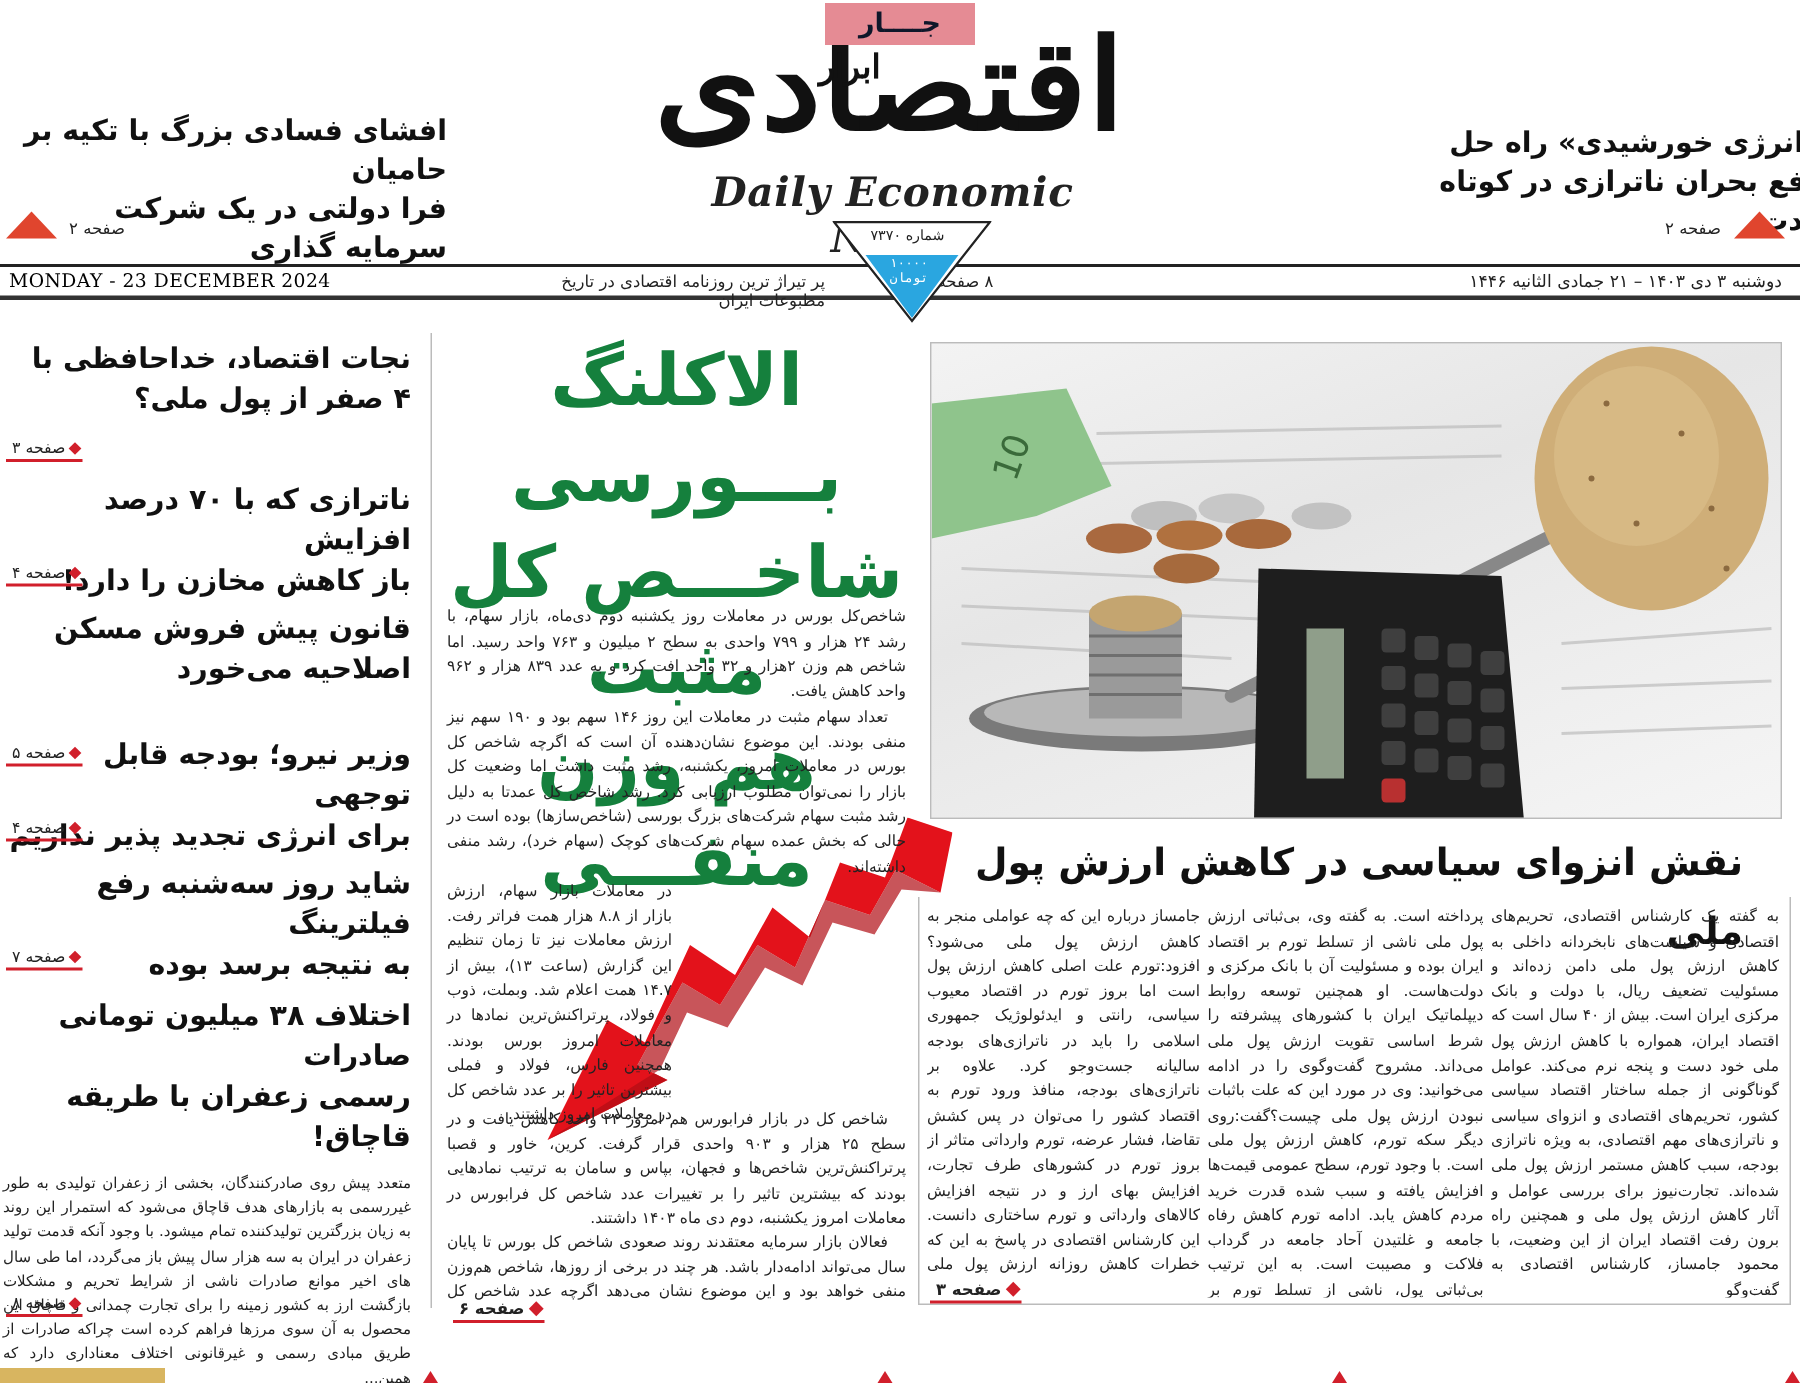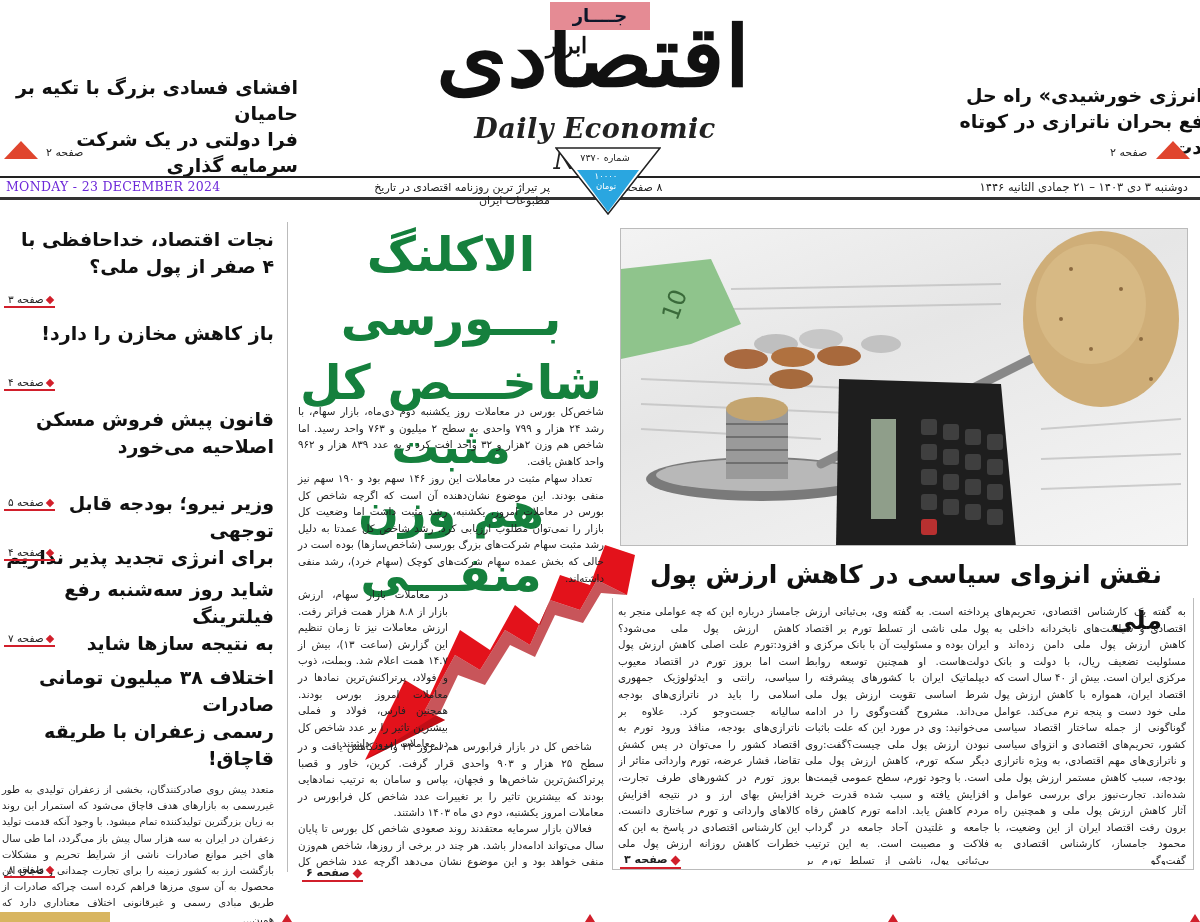--- a/index.html
+++ b/index.html
@@ -21,28 +21,28 @@
     line-height: 28px; direction: rtl; }
   .logo-en { left: 430px; top: 113px; width: 330px; text-align: center;
     font-family: "DejaVu Serif", serif; font-size: 27px; color: #222; letter-spacing: 0.5px; font-style: italic; font-weight: bold; }
 
   .side-headline { font-weight: bold; font-size: 19px; line-height: 26px; }
   .side-page { font-size: 11px; color: #222; }
   .tri-red { width: 0; height: 0; border-left: 17px solid transparent; border-right: 17px solid transparent; border-bottom: 18px solid #e0452e; }
 
   
   .datebar { left: 0; top: 176px; width: 1200px; height: 24px; border-top: 2px solid #222; border-bottom: 3px solid #333; }
-  .date-en { left: 6px; top: 179px; font-family: "DejaVu Serif", serif; font-size: 12.5px; color: #6d28d9; letter-spacing: 0.3px; }
+  .date-en { left: 6px; top: 179px; font-family: "DejaVu Serif", serif; font-size: 12.5px; color: #000000; letter-spacing: 0.3px; }
   .date-fa { right: 12px; top: 180px; font-size: 11.5px; color: #222; direction: rtl; }
   .tagline { left: 330px; top: 181px; width: 220px; font-size: 11px; color: #222; direction: rtl; }
   .pages-count { left: 625px; top: 181px; font-size: 11px; color: #222; direction: rtl; }
 
   .issue-tri { left: 555px; top: 146px; width: 106px; height: 70px; }
   .issue-num { left: 565px; top: 152px; width: 80px; text-align: center; font-size: 9.5px; direction: rtl; color: #222; }
-  .issue-price { left: 585px; top: 171px; width: 42px; text-align: center; font-size: 8.5px; color: #fff; line-height: 10px; }
+  .issue-price { left: 585px; top: 171px; width: 42px; text-align: center; font-size: 8.5px; color: #fff; line-height: 10px; font-family: Liberation Mono, monospace; }
 
   
   .leftcol { left: 0; top: 222px; width: 282px; }
   .lc-item { position: absolute; right: 8px; width: 272px; }
   .lc-headline { font-weight: bold; font-size: 19px; line-height: 27px; direction: rtl; }
   .lc-page { position: absolute; left: 4px; font-size: 10.5px; direction: rtl; color: #222; border-bottom: 2px solid #d11f2b; padding: 0 2px 1px 4px; }
   .lc-page .diamond { display: inline-block; width: 6px; height: 6px; background: #d11f2b; transform: rotate(45deg); margin-left: 3px; vertical-align: middle; }
 
   .vrule { background: #bbb; width: 1px; }
 
@@ -106,20 +106,21 @@
   <div class="lc-item" style="top:4px;">
     <div class="lc-headline">
       <div>نجات اقتصاد، خداحافظی با</div>
       <div>۴ صفر از پول ملی؟</div>
     </div>
   </div>
   <div class="lc-page" style="top:71px;"><span class="diamond"></span><span>صفحه ۳</span></div>
 
   <div class="lc-item" style="top:98px;">
     <div class="lc-headline">
+      <div>ناترازی که با ۷۰ درصد افزایش</div>
       <div>باز کاهش مخازن را دارد!</div>
     </div>
   </div>
   <div class="lc-page" style="top:154px;"><span class="diamond"></span><span>صفحه ۴</span></div>
 
   <div class="lc-item" style="top:184px;">
     <div class="lc-headline">
       <div>قانون پیش فروش مسکن</div>
       <div>اصلاحیه می‌خورد</div>
     </div>
@@ -130,21 +131,21 @@
     <div class="lc-headline">
       <div>وزیر نیرو؛ بودجه قابل توجهی</div>
       <div>برای انرژی تجدید پذیر نداریم</div>
     </div>
   </div>
   <div class="lc-page" style="top:324px;"><span class="diamond"></span><span>صفحه ۴</span></div>
 
   <div class="lc-item" style="top:354px;">
     <div class="lc-headline">
       <div>شاید روز سه‌شنبه رفع فیلترینگ</div>
-      <div>به نتیجه سازها شاید</div>
+      <div>به نتیجه برسد بوده</div>
     </div>
   </div>
   <div class="lc-page" style="top:410px;"><span class="diamond"></span><span>صفحه ۷</span></div>
 
   <div class="lc-item" style="top:442px;">
     <div class="lc-headline">
       <div>اختلاف ۳۸ میلیون تومانی صادرات</div>
       <div>رسمی زعفران با طریقه قاچاق!</div>
     </div>
     <div class="body-text" style="margin-top:10px; font-size:10px; line-height:16.2px;">متعدد پیش روی صادرکنندگان، بخشی از زعفران تولیدی به طور غیررسمی به بازارهای هدف قاچاق می‌شود که استمرار این روند به زیان بزرگترین تولیدکننده تمام میشود. با وجود آنکه قدمت تولید زعفران در ایران به سه هزار سال پیش باز می‌گردد، اما طی سال های اخیر موانع صادرات ناشی از شرایط تحریم و مشکلات بازگشت ارز به کشور زمینه را برای تجارت چمدانی و قاچاق این محصول به آن سوی مرزها فراهم کرده است چراکه صادرات از طریق مبادی رسمی و غیرقانونی اختلاف معناداری دارد که همین...</div>

